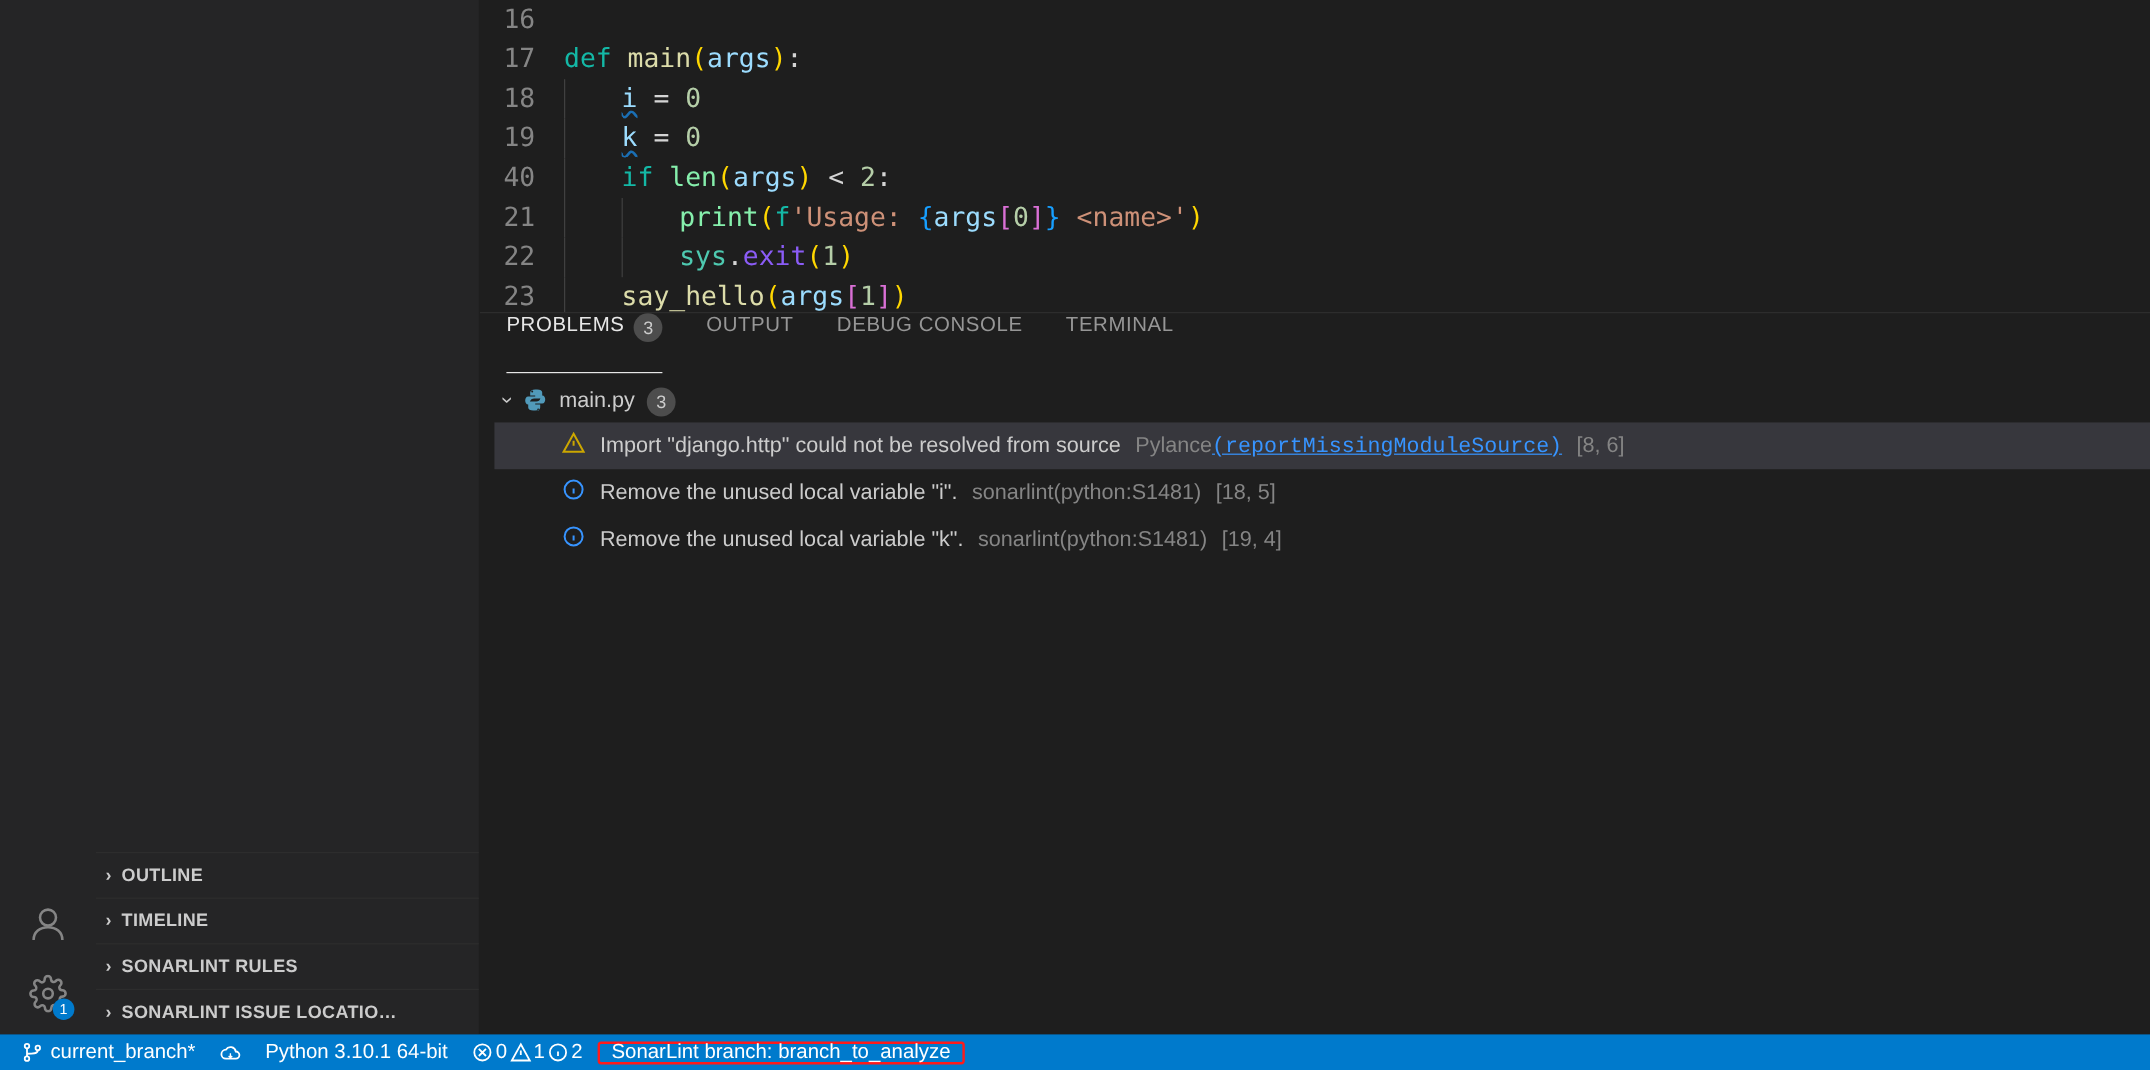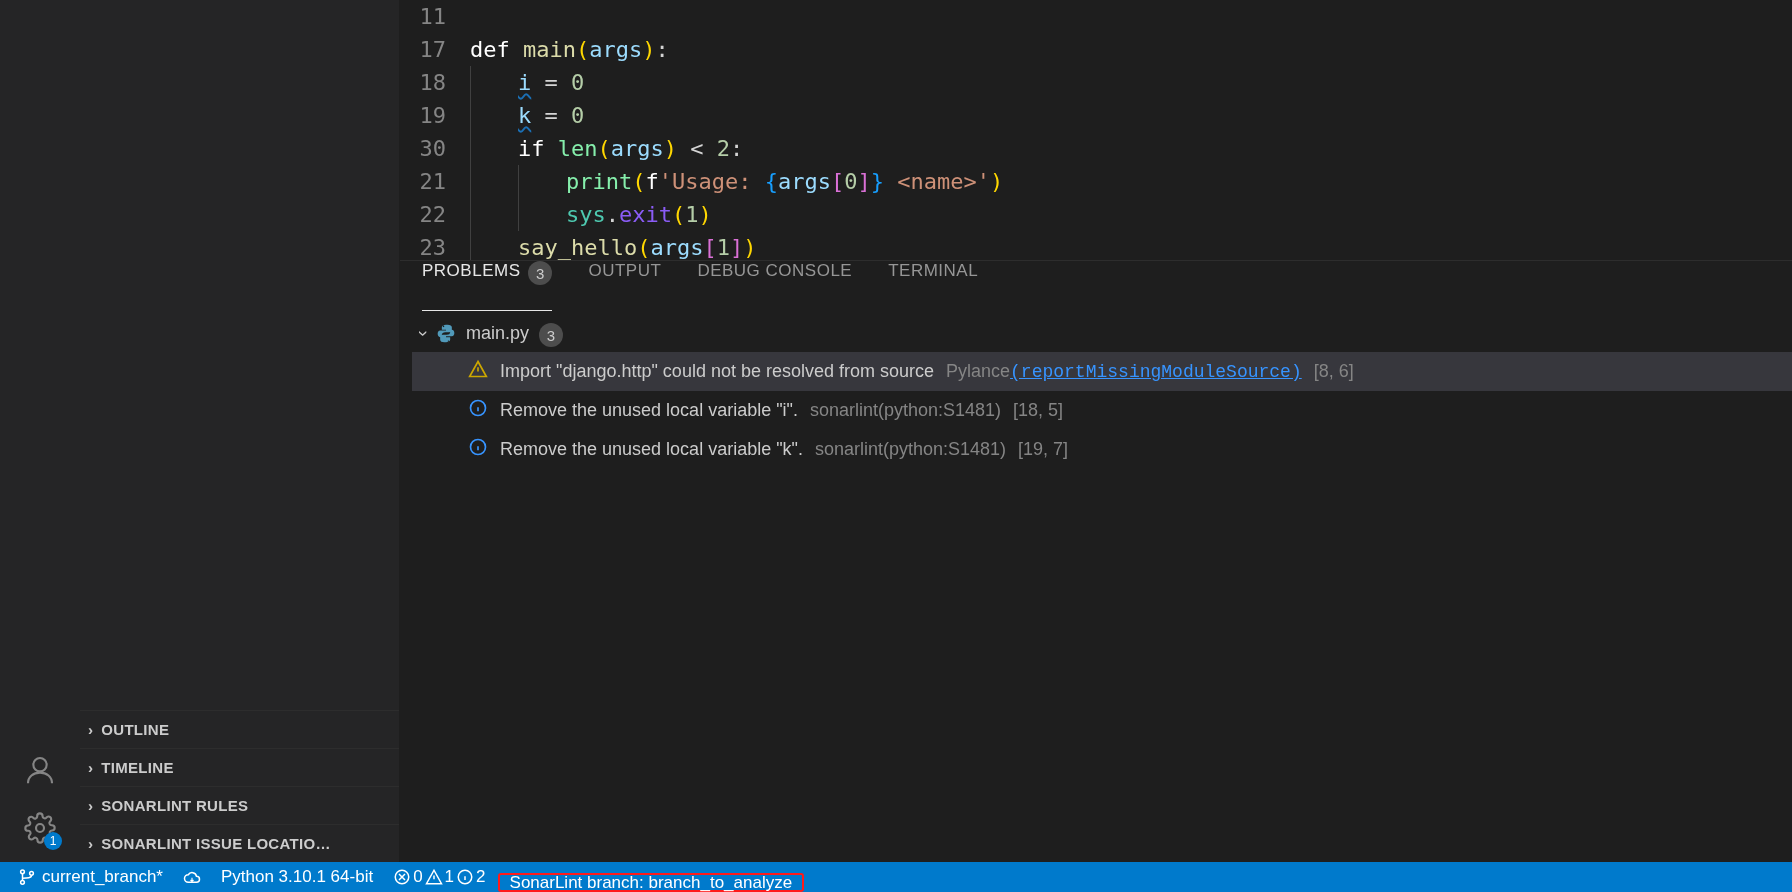--- a/index.html
+++ b/index.html
@@ -98,21 +98,21 @@
   user-select: none;
 }
 .gutter div { height: 33px; }
 .code {
   flex: 1;
   white-space: pre;
   color: #d4d4d4;
   position: relative;
 }
 .code .line { height: 33px; display: flex; align-items: center; }
-.kw { color: #ffffff; }
+.kw { color: #14b8a6; }
 .fn { color: #dcdcaa; }
 .param { color: #9cdcfe; }
 .var { color: #9cdcfe; }
 .num { color: #b5cea8; }
 .str { color: #ce9178; }
 .op { color: #d4d4d4; }
 .paren { color: #ffd700; }
 .paren2 { color: #da70d6; }
 .paren3 { color: #179fff; }
 .builtinFn { color: #86efac; }
@@ -192,21 +192,21 @@
 .problem-src { color: #858585; }
 .problem-link { color: #3794ff; text-decoration: underline; font-family: Liberation Mono, monospace; }
 .problem-loc { color: #858585; }
 .warn-icon { color: #cca700; }
 .info-icon { color: #3794ff; }
 .status-bar {
   height: 30px;
   background: #007acc;
   color: #ffffff;
   display: flex;
-  align-items: flex-end;
+  align-items: center;
   font-size: 17px;
   padding: 0 8px;
 }
 .status-item {
   display: flex;
   align-items: center;
   gap: 6px;
   padding: 0 10px;
   height: 100%;
   cursor: pointer;
@@ -256,25 +256,25 @@
     </div>
     <div class="sidebar-section">
       <span class="chev">›</span>
       <span>SONARLINT ISSUE LOCATIO…</span>
     </div>
   </div>
 
   <div class="editor-area">
     <div class="code-area">
       <div class="gutter" id="gutter">
-          <div>11</div>
+          <div>16</div>
           <div>17</div>
           <div>18</div>
           <div>19</div>
-          <div>30</div>
+          <div>40</div>
           <div>21</div>
           <div>22</div>
           <div>23</div>
         </div>
       <div class="code" id="code"><div class="line"></div><div class="line"><span class="kw">def </span><span class="fn">main</span><span class="paren">(</span><span class="param">args</span><span class="paren">)</span><span class="op">:</span></div><div class="line"><span style="display:inline-block;width:1px;height:100%;background:#404040;"></span><span style="display:inline-block;width:47px;"></span><span class="var squiggle">i</span><span class="op"> = </span><span class="num">0</span></div><div class="line"><span style="display:inline-block;width:1px;height:100%;background:#404040;"></span><span style="display:inline-block;width:47px;"></span><span class="var squiggle">k</span><span class="op"> = </span><span class="num">0</span></div><div class="line"><span style="display:inline-block;width:1px;height:100%;background:#404040;"></span><span style="display:inline-block;width:47px;"></span><span class="kw">if</span><span class="op"> </span><span class="builtinFn">len</span><span class="paren">(</span><span class="var">args</span><span class="paren">)</span><span class="op"> &lt; </span><span class="num">2</span><span class="op">:</span></div><div class="line"><span style="display:inline-block;width:1px;height:100%;background:#404040;"></span><span style="display:inline-block;width:47px;"></span><span style="display:inline-block;width:1px;height:100%;background:#404040;"></span><span style="display:inline-block;width:47px;"></span><span class="builtinFn">print</span><span class="paren">(</span><span class="kw">f</span><span class="str">'Usage: </span><span class="paren3">{</span><span class="var">args</span><span class="paren2">[</span><span class="num">0</span><span class="paren2">]</span><span class="paren3">}</span><span class="str"> &lt;name&gt;'</span><span class="paren">)</span></div><div class="line"><span style="display:inline-block;width:1px;height:100%;background:#404040;"></span><span style="display:inline-block;width:47px;"></span><span style="display:inline-block;width:1px;height:100%;background:#404040;"></span><span style="display:inline-block;width:47px;"></span><span class="obj">sys</span><span class="op">.</span><span class="method">exit</span><span class="paren">(</span><span class="num">1</span><span class="paren">)</span></div><div class="line"><span style="display:inline-block;width:1px;height:100%;background:#404040;"></span><span style="display:inline-block;width:47px;"></span><span class="fn">say_hello</span><span class="paren">(</span><span class="var">args</span><span class="paren2">[</span><span class="num">1</span><span class="paren2">]</span><span class="paren">)</span></div></div>
     </div>
 
     <div class="panel">
       <div class="panel-tabs">
         <div class="panel-tab active">
@@ -323,21 +323,21 @@
               <span class="problem-src">sonarlint(python:S1481)</span> 
               <span class="problem-loc">[18, 5]</span>
             </div>
             <div class="problem-row">
               <span class="icon info-icon"><svg width="20" height="20" viewBox="0 0 24 24" fill="none" stroke="currentColor" stroke-width="2">
                   <circle cx="12" cy="12" r="9"></circle>
                   <path d="M12 8h0M12 11v5"></path>
                 </svg></span>
               <span class="problem-msg">Remove the unused local variable "k".</span> 
               <span class="problem-src">sonarlint(python:S1481)</span> 
-              <span class="problem-loc">[19, 7]</span>
+              <span class="problem-loc">[19, 4]</span>
             </div>
           </div>
       </div>
     </div>
   </div>
 </div>
 
 <div class="status-bar">
   <div class="status-item">
     <svg viewBox="0 0 24 24" fill="none" stroke="currentColor" stroke-width="2">

